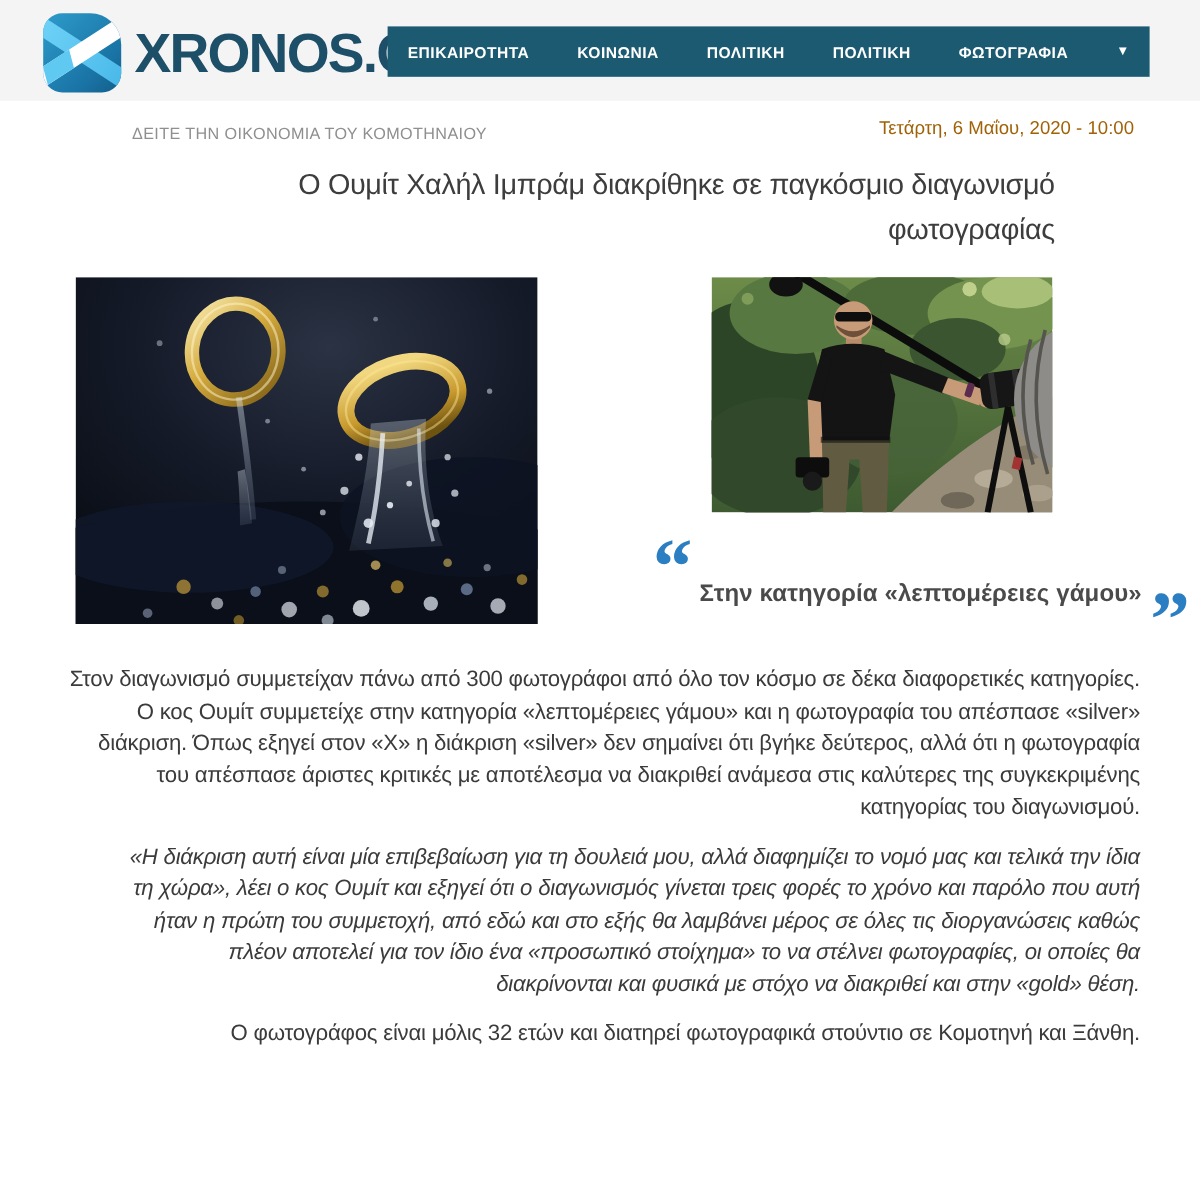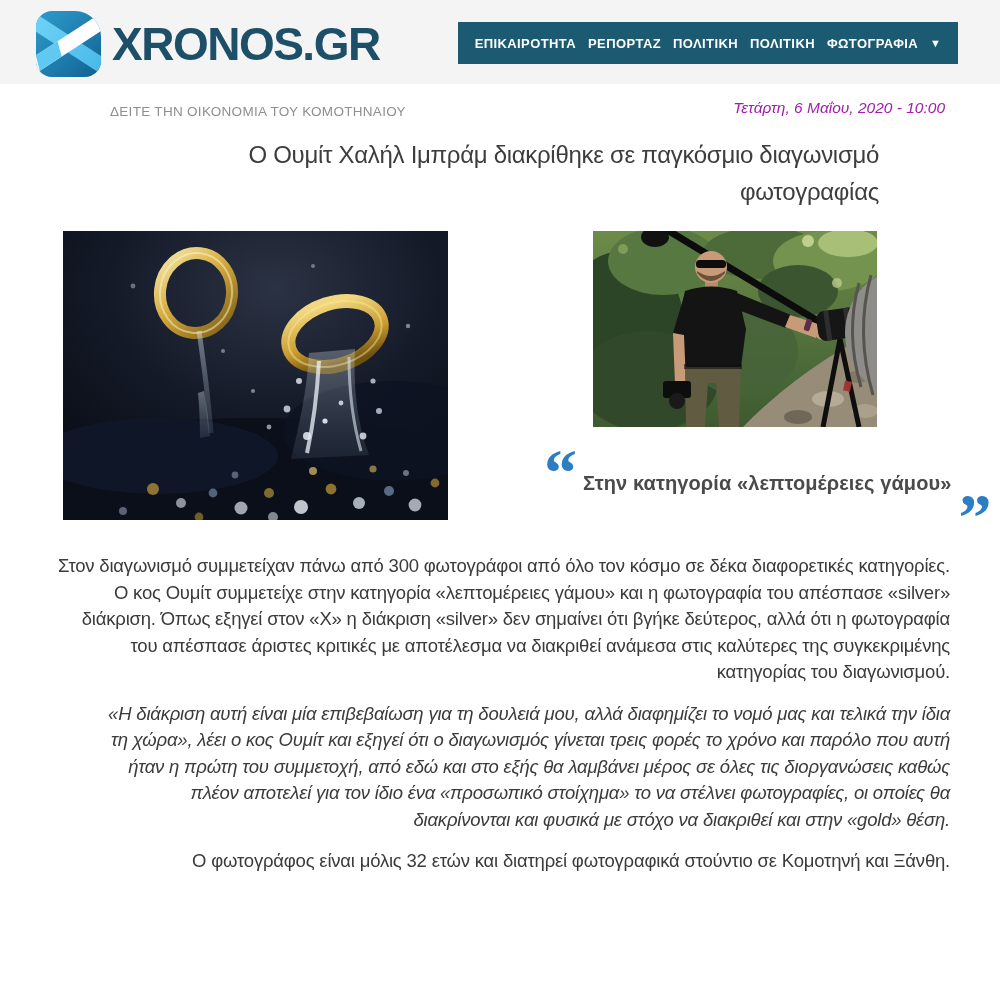--- a/index.html
+++ b/index.html
@@ -23,38 +23,38 @@
   .xbar { position:absolute; height:15px; width:84px; left:-10px; }
   .xbar-a { background:linear-gradient(90deg,#6fd2f7,#49b9e9); top:25px; transform:rotate(33deg); }
   .xbar-b { background:#ffffff; top:25px; transform:rotate(-33deg); }
   .xbar-b:after { content:""; position:absolute; left:6px; top:0; width:26px; height:15px; background:#5fc9f2; transform:skewX(-18deg); }
   .logo-text {
     font-size:46px; font-weight:bold; color:#1d4f68; letter-spacing:-1.5px;
   }
   .main-nav {
     position:absolute; top:22px; right:42px; height:42px;
     background:#1b5a71; display:flex; align-items:center;
-    padding:0 17px; gap:12px;
+    padding:0 17px; gap:40px;
   }
   .nav-item {
     color:#ffffff; font-size:13px; font-weight:bold; letter-spacing:0.4px;
     text-decoration:none; white-space:nowrap; cursor:pointer;
   }
   .nav-caret { color:#ffffff; font-size:11px; cursor:pointer; line-height:1; }
 
   
   .article { position:absolute; left:0; top:84px; width:1000px; height:916px; }
 
   .kicker {
     position:absolute; left:110px; top:20px;
     font-size:13.5px; color:#8f8f8f; letter-spacing:0.3px;
   }
   .article-date {
     position:absolute; right:55px; top:15px;
-    font-size:15.5px; font-style:italic; color:#a21caf;
+    font-size:15.5px; color:#a16207;
   }
   .article-title {
     position:absolute; left:109px; top:52px; width:770px;
     font-size:24px; line-height:37px; font-weight:500;
     color:#3d3d3d; letter-spacing:-0.3px;
   }
 
   .img-left  { position:absolute; left:63px;  top:147px; width:385px; height:289px; }
   .img-right { position:absolute; left:593px; top:147px; width:284px; height:196px; }
   figure svg { display:block; }
@@ -63,21 +63,21 @@
     position:absolute; left:544px; top:364px; width:404px;
     display:flex; align-items:flex-start;
   }
   .q-glyph {
     font-family:"Liberation Serif", serif; font-weight:bold;
     font-size:66px; line-height:50px; color:#2b7ec1;
   }
   .q-open  { margin-right:6px; }
   .q-close { margin-left:7px; margin-top:44px; }
   .q-text  {
-    margin-top:24px; font-size:20px; font-weight:bold;
+    margin-top:36px; font-size:20px; font-weight:bold;
     color:#4a4a4a; letter-spacing:0.1px; white-space:nowrap;
   }
 
   .article-body { position:absolute; left:52px; top:469px; width:898px; }
   .article-body p {
     font-size:18.5px; line-height:26.5px; color:#3b3b3b;
     letter-spacing:-0.2px; margin-bottom:15px;
   }
   .article-body p.quote-para { font-style:italic;margin-left:38px; }
 </style>
@@ -89,21 +89,21 @@
   <header class="site-header">
     <div class="logo">
       <div class="logo-icon">
         <div class="xbar xbar-a"></div>
         <div class="xbar xbar-b"></div>
       </div>
       <div class="logo-text">XRONOS.GR</div>
     </div>
     <nav class="main-nav">
       <a class="nav-item">ΕΠΙΚΑΙΡΟΤΗΤΑ</a>
-      <a class="nav-item">ΡΕΠΟΡΤΑΖ</a>
+      <a class="nav-item">ΚΟΙΝΩΝΙΑ</a>
       <a class="nav-item">ΠΟΛΙΤΙΚΗ</a>
       <a class="nav-item">ΠΟΛΙΤΙΚΗ</a>
       <a class="nav-item">ΦΩΤΟΓΡΑΦΙΑ</a>
       <span class="nav-caret">▼</span>
     </nav>
   </header>
 
   <main class="article">
 
     <div class="kicker">ΔΕΙΤΕ ΤΗΝ ΟΙΚΟΝΟΜΙΑ ΤΟΥ ΚΟΜΟΤΗΝΑΙΟΥ</div>

